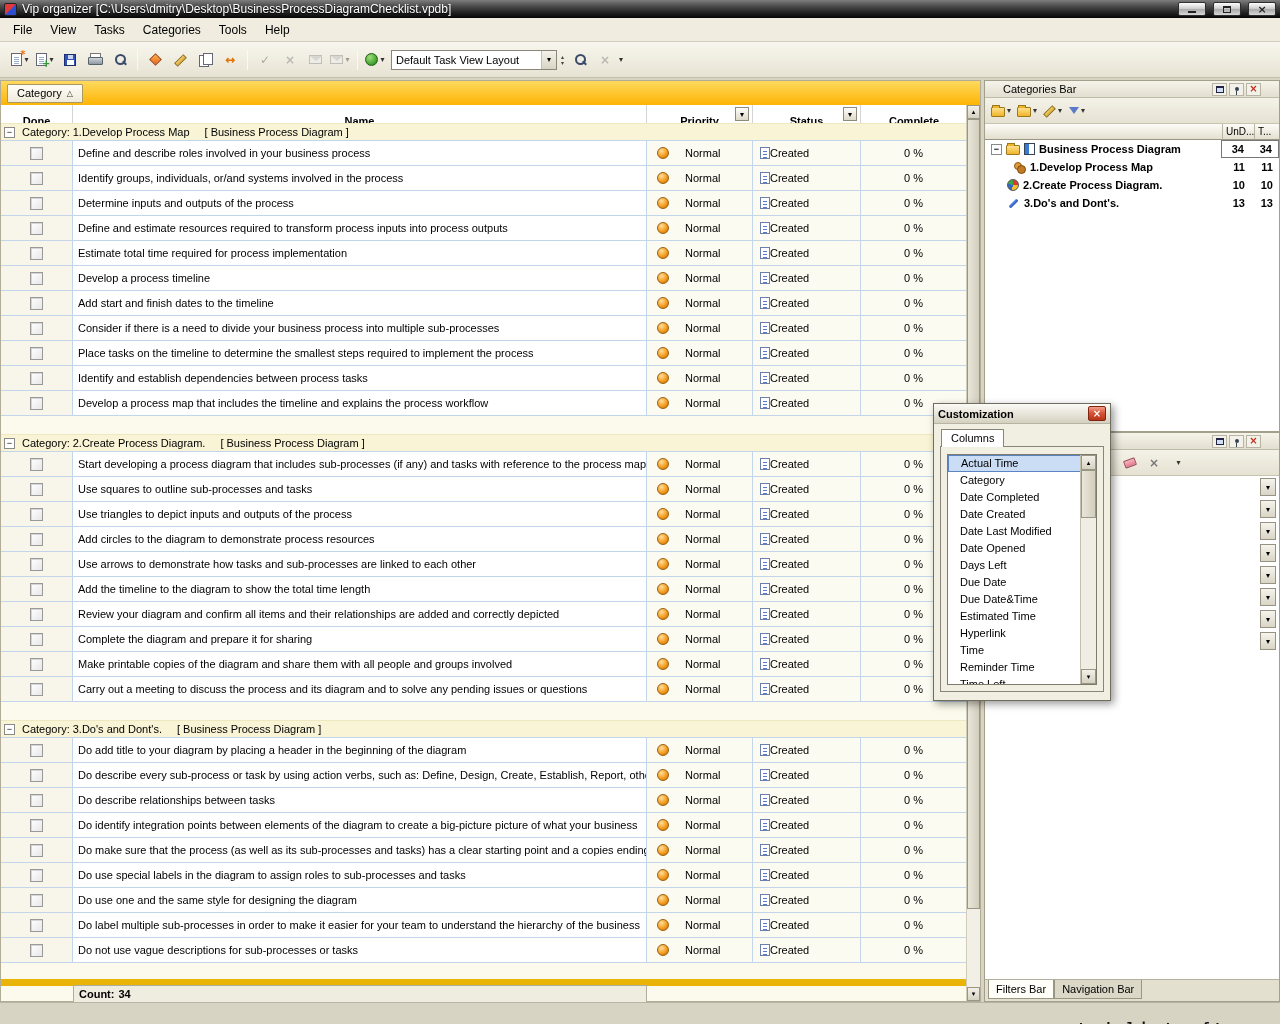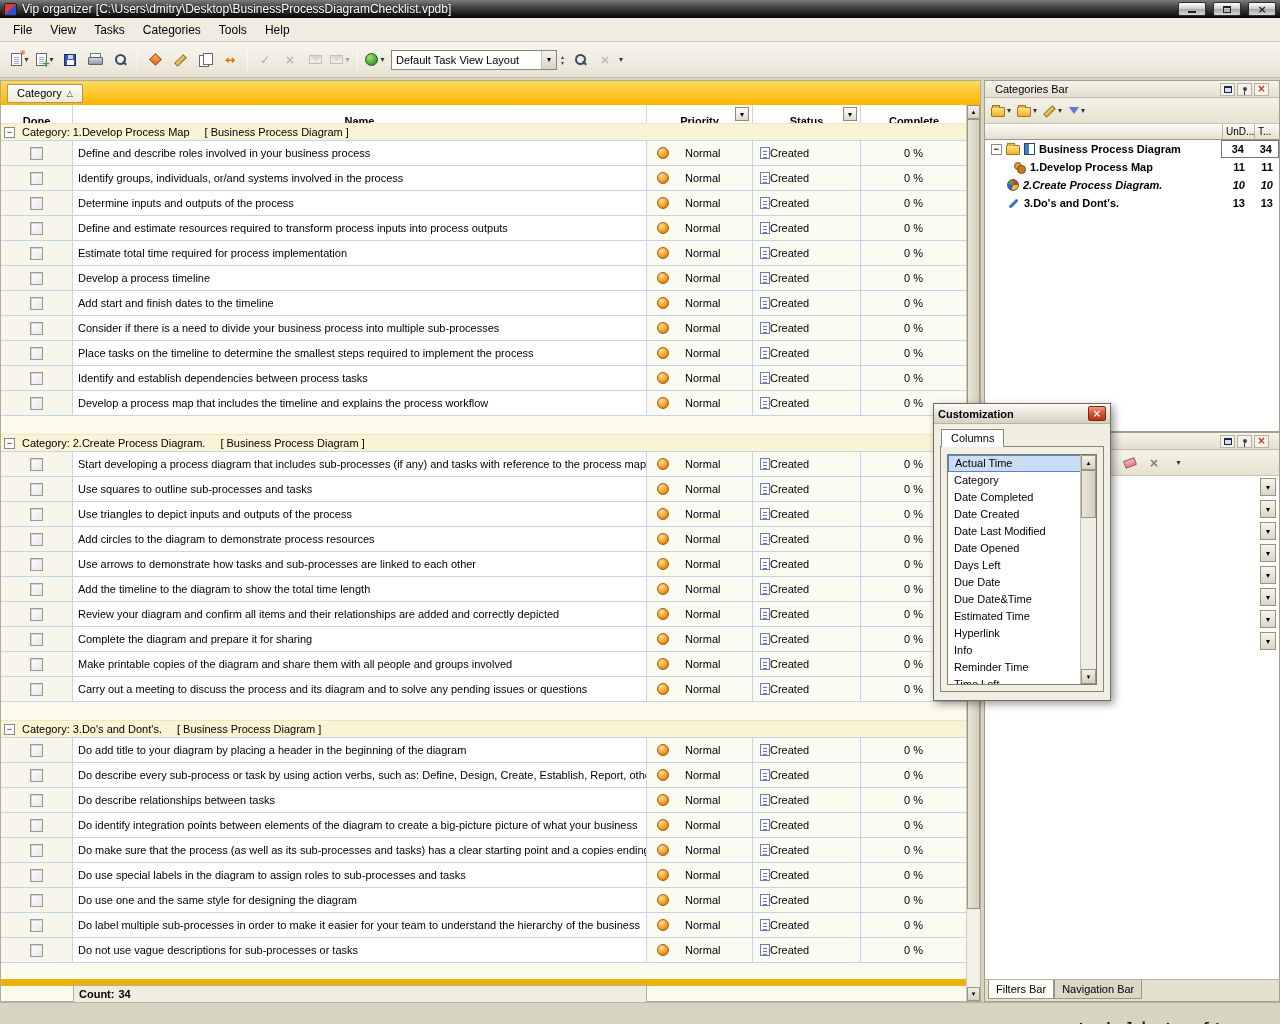--- a/index.html
+++ b/index.html
@@ -110,21 +110,21 @@
     background:linear-gradient(#f2f0e8,#d6d2c2);border:1px solid #9a9684}
   .sb.up{top:0}.sb.down{bottom:0}
   .sthumb{position:absolute;left:0;width:13px;top:14px;bottom:92px;background:linear-gradient(90deg,#e9e6da,#d2cebd);
     border:1px solid #9a9684}
 
   
   .pane{position:absolute;left:984px;width:296px;background:#fff;border:1px solid #a39f8d}
   #catpane{top:80px;height:352px}
   #filterpane{top:432px;bottom:22px}
   .pcap{position:absolute;left:0;top:0;right:0;height:17px;background:linear-gradient(#f6f4ea,#e2ded0);
-    border-bottom:1px solid #c0bcaa;display:flex;align-items:center;padding:0 10px;font-size:11px}
+    border-bottom:1px solid #c0bcaa;display:flex;align-items:center;padding:0 18px;font-size:11px}
   .pcap .sp{flex:1}
   .cbtn{width:15px;height:13px;margin-left:2px;display:flex;align-items:center;justify-content:center;
     background:#f3f1e8;border:1px solid #b8b4a4}
   .b-restore{width:8px;height:7px;border:1px solid #224;border-top:2px solid #224;background:#cfe0f5}
   .b-pin{width:4px;height:4px;border-radius:50%;background:#345;position:relative}
   .b-pin::after{content:'';position:absolute;left:1px;top:4px;width:1px;height:4px;background:#345}
   .b-x{font:bold 10px/10px "DejaVu Sans";color:#c0291c}
   .ptool{position:absolute;left:0;top:17px;right:0;height:26px;background:linear-gradient(#f4f2e8,#e6e2d2);
     border-bottom:1px solid #c8c4b2;display:flex;align-items:center;padding-left:4px;gap:2px}
   .ptbtn{height:20px;min-width:22px;padding:0 2px;display:flex;align-items:center;justify-content:center;gap:1px}
@@ -172,21 +172,21 @@
     box-shadow:3px 3px 8px rgba(0,0,0,.4);z-index:50}
   #dlgtitle{height:20px;background:linear-gradient(#fbfaf6,#d5d1c0);border-bottom:1px solid #b8b4a4;
     display:flex;align-items:center;padding:0 4px;font-weight:bold;font-size:11px}
   #dlgclose{margin-left:auto;width:18px;height:15px;display:flex;align-items:center;justify-content:center;
     background:linear-gradient(#f2a08c,#d8553a 45%,#b83418);border:1px solid #7e2410;border-radius:2px;
     color:#fff;font:bold 10px/10px "DejaVu Sans"}
   #dlgtab{position:absolute;left:7px;top:25px;height:18px;padding:2px 9px;background:#fff;
     border:1px solid #898578;border-bottom:none;font-size:11px;z-index:2}
   #dlgpage{position:absolute;left:6px;right:6px;top:42px;bottom:8px;border:1px solid #898578;background:#f1eee2}
   #collist{position:absolute;left:6px;top:7px;right:6px;bottom:6px;background:#fff;border:1px solid #7f7b6c;overflow:hidden}
-  .citem{height:17px;line-height:17px;padding-left:6px;font-size:11px;white-space:nowrap;overflow:hidden;margin-right:8px}
+  .citem{height:17px;line-height:17px;padding-left:12px;font-size:11px;white-space:nowrap;overflow:hidden;margin-right:8px}
   .citem.sel{background:#cbdcf5;border:1px solid #5a84c3;line-height:15px}
   #dlgscroll{position:absolute;right:0;top:0;bottom:0;width:16px;background:#f0eee4;border-left:1px solid #c4c0b0}
   .dsb{position:absolute;left:0;width:15px;height:15px;display:flex;align-items:center;justify-content:center;font-size:7px;
     background:linear-gradient(#f2f0e8,#d6d2c2);border:1px solid #9a9684}
   .dsb.up{top:0}.dsb.down{bottom:0}
   #dthumb{position:absolute;left:0;width:15px;top:15px;height:48px;background:linear-gradient(90deg,#e9e6da,#d2cebd);border:1px solid #9a9684}
 
   
   #bottomstrip{position:absolute;left:0;bottom:0;width:1280px;height:22px;background:#d8d4c4;border-top:1px solid #b8b4a4}
   #watermark{position:absolute;right:4px;top:17px;font-family:"DejaVu Sans Mono",monospace;font-weight:bold;font-size:14px;
@@ -852,21 +852,21 @@
           </span>
         </div>
         <div class="tnode" style="padding-left: 28px;">
           <span class="ti people-icon"></span>
           <span class="tlabel">1.Develop Process Map</span>
           <span class="tcounts">
             <span class="tc">11</span>
             <span class="tc">11</span>
           </span>
         </div>
-        <div class="tnode" style="padding-left: 22px; font-style: italic;">
+        <div class="tnode" style="padding-left: 22px;">
           <span class="ti pie-icon"></span>
           <span class="tlabel">2.Create Process Diagram.</span>
           <span class="tcounts">
             <span class="tc">10</span>
             <span class="tc">10</span>
           </span>
         </div>
         <div class="tnode" style="padding-left: 22px;">
           <span class="ti pen-icon"></span>
           <span class="tlabel">3.Do's and Dont's.</span>
@@ -949,21 +949,21 @@
           <div class="citem">Category</div>
           <div class="citem">Date Completed</div>
           <div class="citem">Date Created</div>
           <div class="citem">Date Last Modified</div>
           <div class="citem">Date Opened</div>
           <div class="citem">Days Left</div>
           <div class="citem">Due Date</div>
           <div class="citem">Due Date&amp;Time</div>
           <div class="citem">Estimated Time</div>
           <div class="citem">Hyperlink</div>
-          <div class="citem">Info</div>
+          <div class="citem">Time</div>
           <div class="citem">Reminder Time</div>
           <div class="citem">Time Left</div>
         </div>
       <div id="dlgscroll" style="position:absolute;right:7px;top:8px;bottom:7px;width:16px;">
         <span class="dsb up">▴</span>
         <span id="dthumb"></span>
         <span class="dsb down">▾</span>
       </div>
     </div>
   </div>

